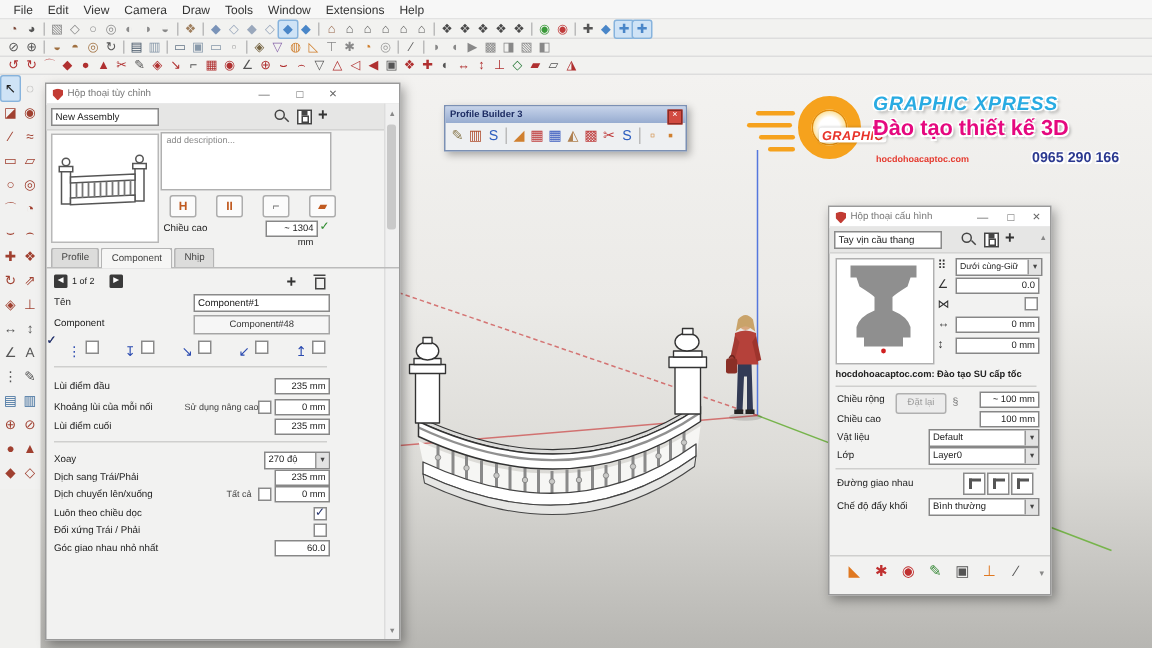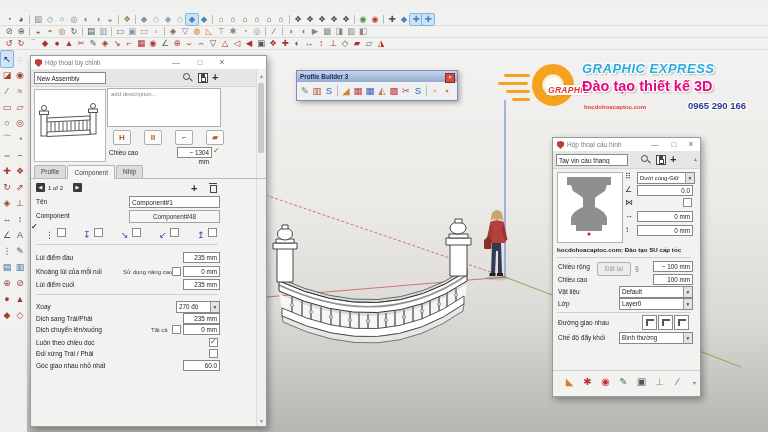--- a/index.html
+++ b/index.html
@@ -77,20 +77,32 @@
   .b-phone{position:absolute;left:190px;top:42px;color:#2b3990;font-weight:bold;font-size:9.5px;
     text-shadow:-1px -1px 0 #fff,1px -1px 0 #fff,-1px 1px 0 #fff,1px 1px 0 #fff;}
   .btnreset{position:absolute;background:#ececec;border:1px solid #b0b0b0;color:#9a9a9a;font-size:6.3px;text-align:center;border-radius:2px;}
   .promo{position:absolute;font-size:6.2px;font-weight:bold;color:#222;white-space:nowrap;}
 </style>
 </head>
 <body>
 
 <div id="screen">
 
+  <div id="menubar">
+
+  <span class="menu-item">File</span>
+      <span class="menu-item">Edit</span>
+      <span class="menu-item">View</span>
+      <span class="menu-item">Camera</span>
+      <span class="menu-item">Draw</span>
+      <span class="menu-item">Tools</span>
+      <span class="menu-item">Window</span>
+      <span class="menu-item">Extensions</span>
+      <span class="menu-item">Help</span>
+    </div>
 
   <div class="tbrow" id="tb1">
 
   <span class="tb-icon"><span class="g" style="color: rgb(125, 74, 58);">◔</span></span>
       <span class="tb-icon"><span class="g" style="color: rgb(85, 85, 85);">◕</span></span>
       <span class="tb-icon sep"></span>
       <span class="tb-icon"><span class="g" style="color: rgb(138, 138, 138);">▧</span></span>
       <span class="tb-icon"><span class="g" style="color: rgb(138, 138, 138);">◇</span></span>
       <span class="tb-icon"><span class="g" style="color: rgb(138, 138, 138);">○</span></span>
       <span class="tb-icon"><span class="g" style="color: rgb(138, 138, 138);">◎</span></span>
@@ -326,21 +338,21 @@
     </svg>
   </div>
 
   <div id="branding">
     <span class="b-speed" style="left:6px;top:16px;width:26px;"></span>
     <span class="b-speed" style="left:0px;top:24px;width:30px;"></span>
     <span class="b-speed" style="left:8px;top:32px;width:24px;"></span>
     <span class="b-speed" style="left:14px;top:40px;width:18px;"></span>
     <span class="b-ring"></span>
     <span class="b-xpress">GRAPHIC</span>
-    <span class="b-title">GRAPHIC EXPRESS</span>
+    <span class="b-title">GRAPHIC XPRESS</span>
     <span class="b-sub">Đào tạo thiết kế 3D</span>
     <span class="b-web">hocdohoacaptoc.com</span>
     <span class="b-phone">0965 290 166</span>
   </div>
 
   <div id="pbbar">
     <div id="pbtitle">
       <span class="t">Profile Builder 3</span>
       <span id="pbclose">×</span>
     </div>

